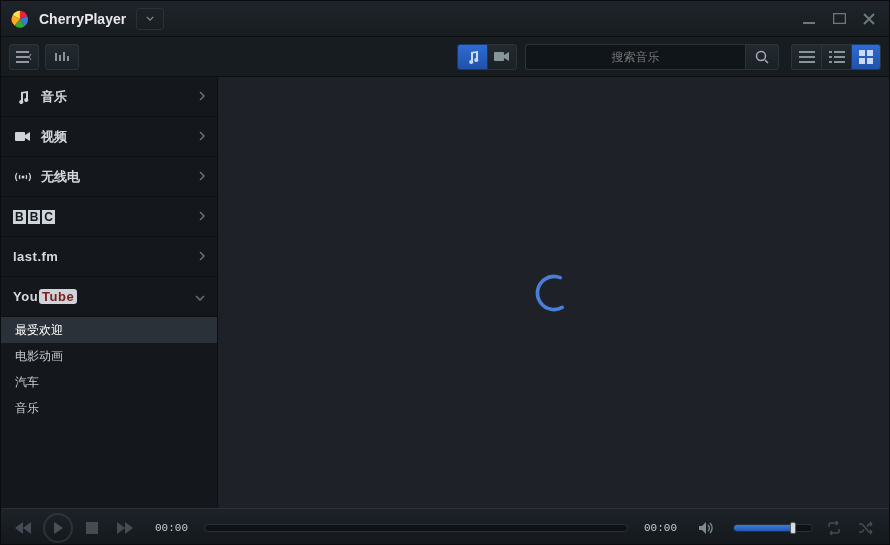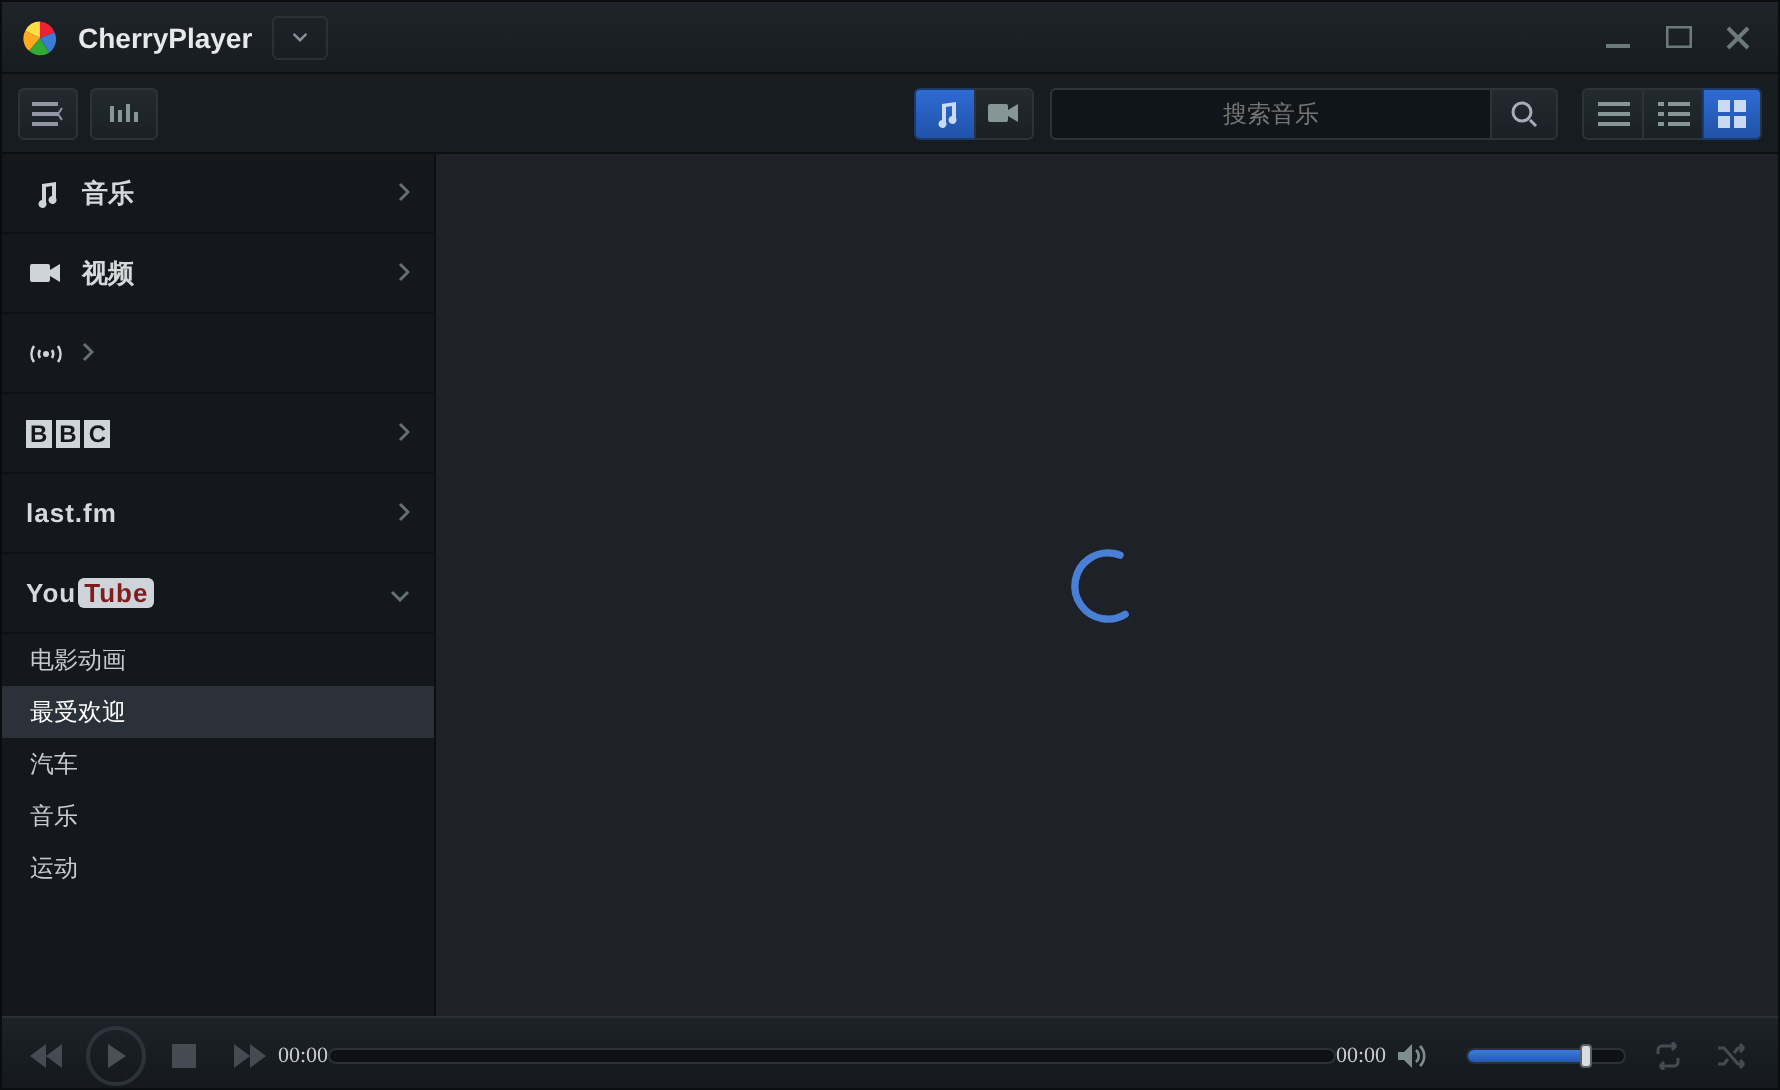--- a/index.html
+++ b/index.html
@@ -36,21 +36,21 @@
 .sitem.brand .slabel{font-family:Arial,sans-serif;letter-spacing:.5px;}
 .sub{height:26px;display:flex;align-items:center;padding:0 14px;color:#c8cad0;font-size:12px;cursor:pointer;}
 .sub.sel{background:#2a3138;color:#fff;}
 .main{flex:1;background:#1e2228;position:relative;}
 .spinner{position:absolute;left:50%;top:50%;width:46px;height:46px;margin:-23px 0 0 -23px;}
 .spinner svg{width:46px;height:46px;}
 
 .player{height:38px;background:linear-gradient(#1c2228,#14181c);border-top:1px solid #2a3036;display:flex;align-items:center;padding:0 10px;}
 .pbtn{width:26px;height:26px;display:flex;align-items:center;justify-content:center;margin-right:6px;cursor:pointer;opacity:.55;}
 .pbtn.play{width:30px;height:30px;border:2px solid #3a424a;border-radius:50%;opacity:.6;}
-.time{color:#c8cad0;font-size:11px;margin:0 0;font-family:Liberation Serif, serif;}
+.time{color:#c8cad0;font-size:11px;margin:0 16px;font-family:Liberation Mono, monospace;}
 .seek{flex:1;height:8px;background:#0e1216;border:1px solid #2a3036;border-radius:4px;position:relative;cursor:pointer;}
 .vol{width:80px;height:8px;background:#0e1216;border:1px solid #2a3036;border-radius:4px;position:relative;margin:0 8px;cursor:pointer;}
 .vol .fill{position:absolute;left:0;top:0;bottom:0;width:75%;background:linear-gradient(#3a7be0,#2458b0);border-radius:3px;}
 .vol .knob{position:absolute;left:75%;top:-3px;width:6px;height:12px;background:#d8dce0;border:1px solid #5a6068;border-radius:2px;margin-left:-3px;}
 </style>
 </head>
 <body>
 
 <div class="titlebar">
   <div class="logo">
@@ -180,20 +180,21 @@
             <path d="M1 1 L5 5 L1 9" stroke="#9aa" stroke-width="1.5" fill="none"></path>
           </svg></span>
     </div>
     <div class="sitem">
       <span class="sicon">
           <svg width="18" height="14" viewBox="0 0 18 14">
             <path d="M3 3 A7 7 0 0 0 3 11 M6 5 A4 4 0 0 0 6 9 M15 3 A7 7 0 0 1 15 11 M12 5 A4 4 0 0 1 12 9" stroke="#cfd4da" stroke-width="1.3" fill="none"></path>
             <circle cx="9" cy="7" r="1.5" fill="#cfd4da"></circle>
           </svg>
         </span>
+      <span class="slabel">无线电</span>
       <span class="schev"><svg width="6" height="10" viewBox="0 0 6 10">
             <path d="M1 1 L5 5 L1 9" stroke="#9aa" stroke-width="1.5" fill="none"></path>
           </svg></span>
     </div>
     <div class="sitem brand">
       <span class="slabel" style="letter-spacing:0"><span style="display:inline-block;background:#cfd4da;color:#14181c;padding:0 2px;margin-right:2px;font-weight:bold;font-size:12px">B</span><span style="display:inline-block;background:#cfd4da;color:#14181c;padding:0 2px;margin-right:2px;font-weight:bold;font-size:12px">B</span><span style="display:inline-block;background:#cfd4da;color:#14181c;padding:0 2px;font-weight:bold;font-size:12px">C</span></span>
       <span class="schev"><svg width="6" height="10" viewBox="0 0 6 10">
             <path d="M1 1 L5 5 L1 9" stroke="#9aa" stroke-width="1.5" fill="none"></path>
           </svg></span>
     </div>
@@ -202,34 +203,31 @@
       <span class="schev"><svg width="6" height="10" viewBox="0 0 6 10">
             <path d="M1 1 L5 5 L1 9" stroke="#9aa" stroke-width="1.5" fill="none"></path>
           </svg></span>
     </div>
     <div class="sitem brand">
       <span class="slabel"><span style="font-family:Arial;font-weight:bold">You</span><span style="display:inline-block;background:#cfd4da;color:#7f1d1d;border-radius:3px;padding:0 3px;font-family:Arial;font-weight:bold;margin-left:1px">Tube</span></span>
       <span class="schev"><svg width="10" height="6" viewBox="0 0 10 6">
             <path d="M1 1 L5 5 L9 1" stroke="#9aa" stroke-width="1.5" fill="none"></path>
           </svg></span>
     </div>
+    <div class="sub sel">
+        <span>最受欢迎</span>
+      </div>
     <div class="sub">
         <span>电影动画</span>
       </div>
-    <div class="sub sel">
-        <span>最受欢迎</span>
-      </div>
     <div class="sub">
         <span>汽车</span>
       </div>
     <div class="sub">
         <span>音乐</span>
-      </div>
-    <div class="sub">
-        <span>运动</span>
       </div>
   </div>
   <div class="main">
     <div class="spinner">
       <svg viewBox="0 0 50 50">
           <circle cx="25" cy="25" r="18" stroke="#4a7fd6" stroke-width="4" fill="none" stroke-dasharray="60 40" stroke-linecap="round" transform="rotate(100 25 25)"></circle>
         </svg>
     </div>
   </div>
 </div>

